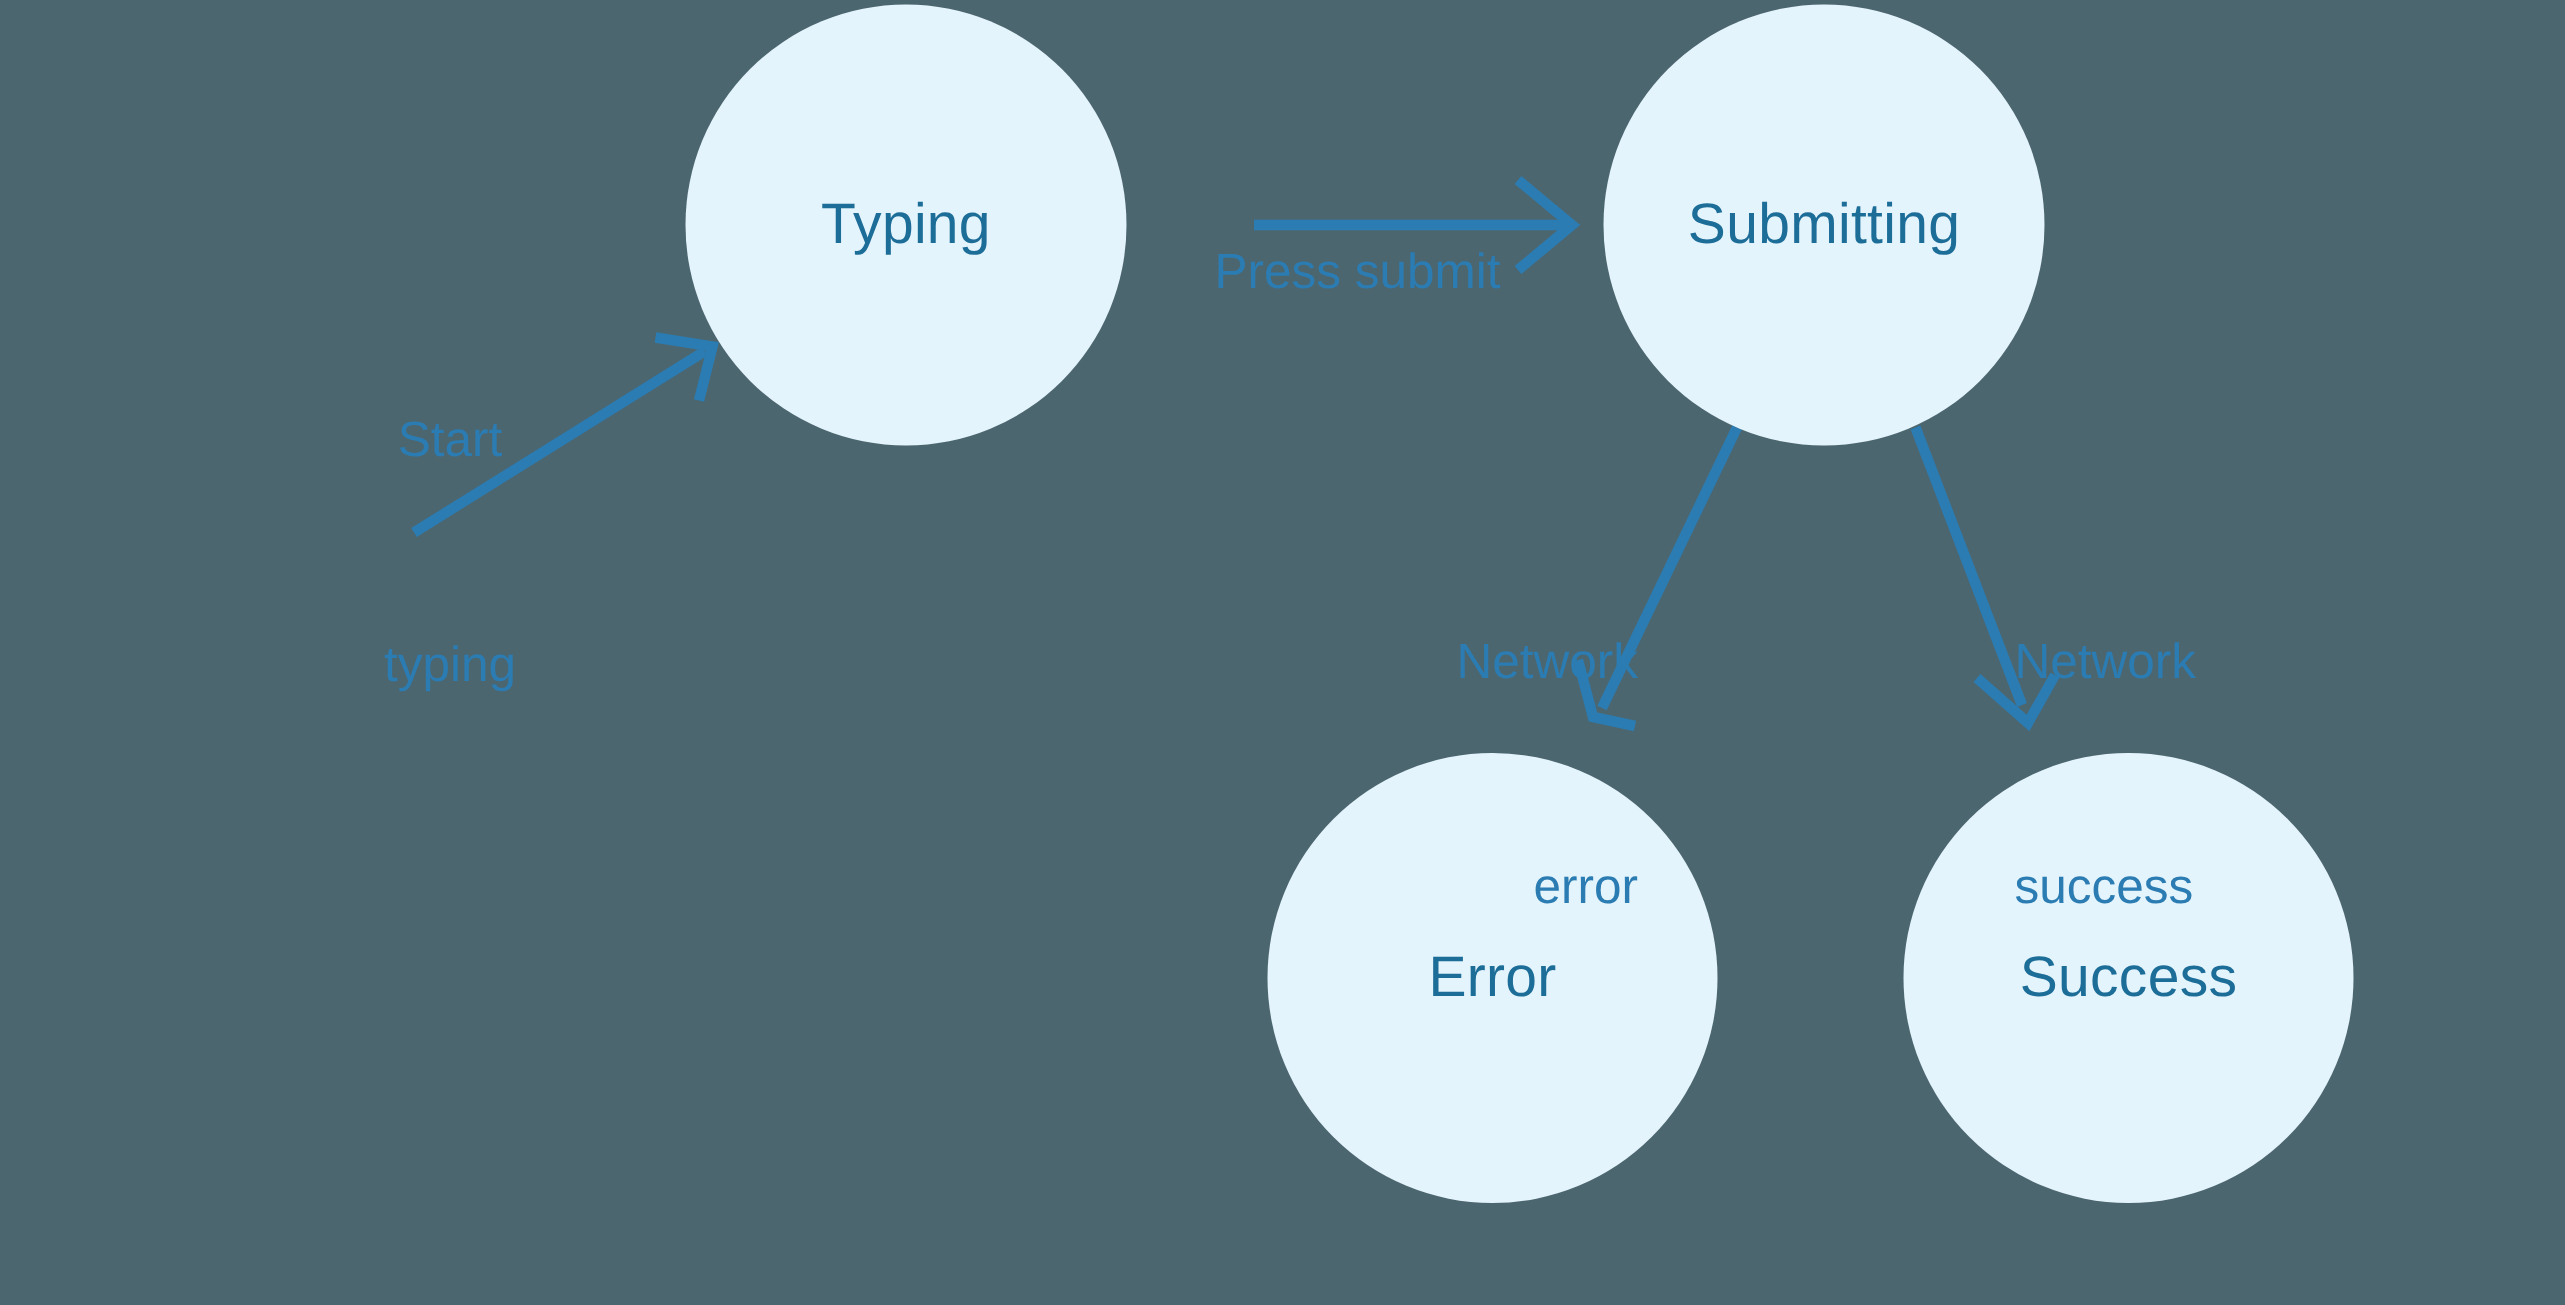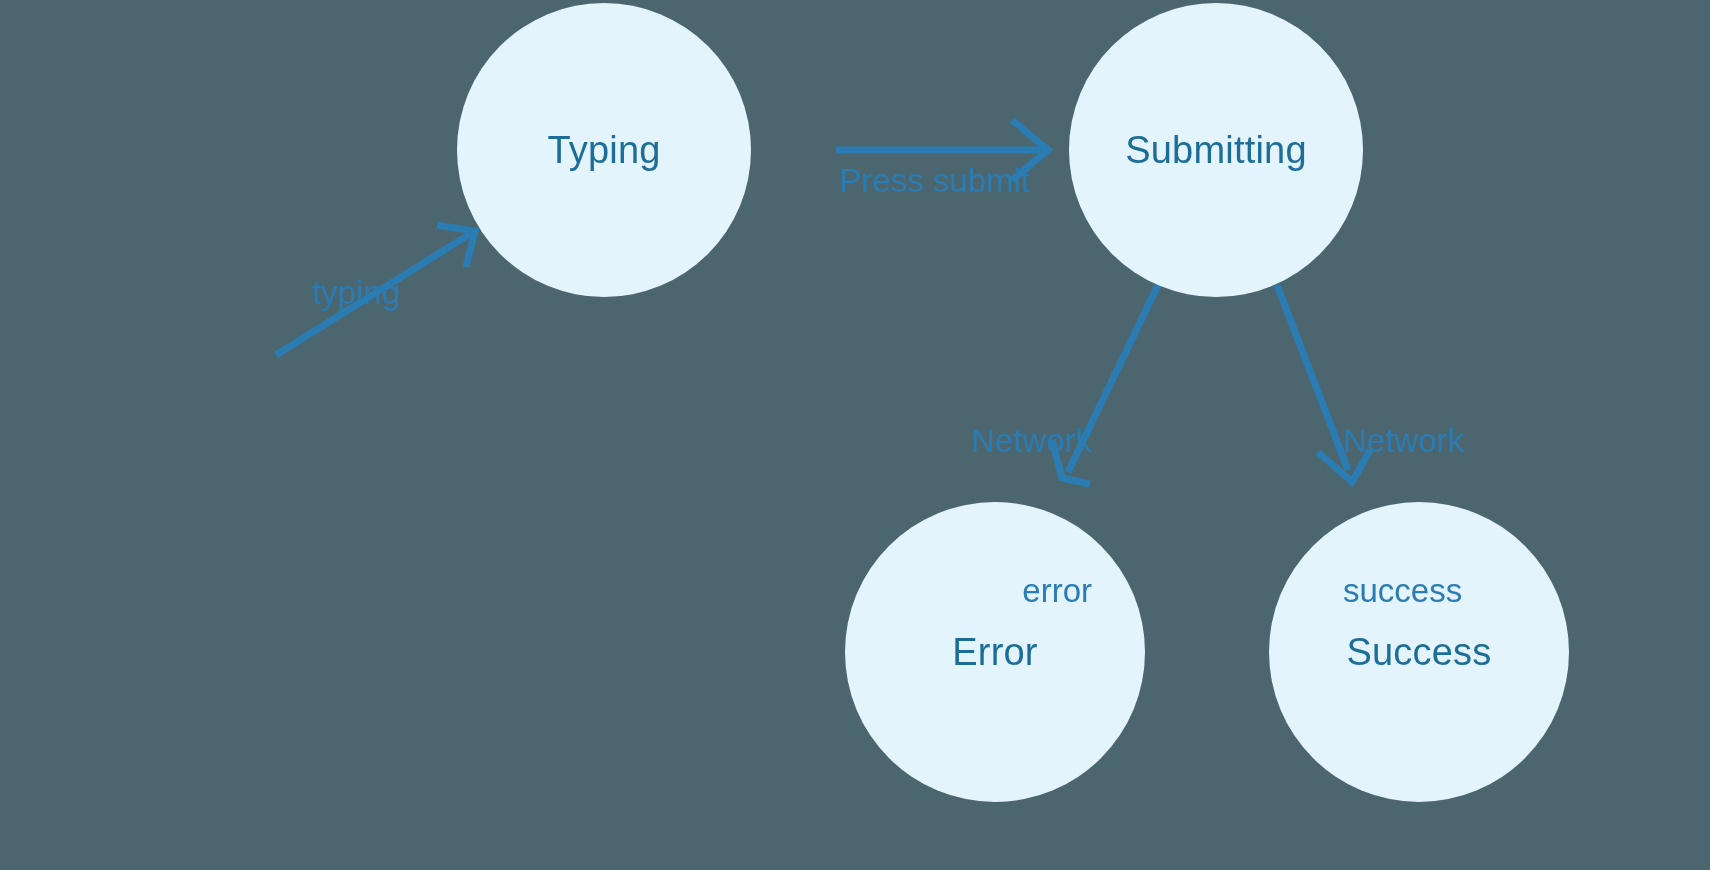--- a/index.html
+++ b/index.html
@@ -42,21 +42,21 @@
     position: absolute;
     color: #2b7cb2;
     font-size: 33px;
     line-height: 50px;
     font-family: "Liberation Sans", sans-serif;
     font-weight: 400;
     white-space: pre;
   }
   .edge-label.align-right { text-align: right; }
   .edge-label.align-left { text-align: left; }
-  .edge-label.align-center { text-align: right; }
+  .edge-label.align-center { text-align: center; }
 </style>
 </head>
 <body>
 
 <div id="stage">
 
   <svg id="diagram-svg" viewBox="0 0 1710 870" xmlns="http://www.w3.org/2000/svg">
 
     <g>
       <line x1="276" y1="355" x2="470" y2="234" stroke="#2b7cb2" stroke-width="7" stroke-linecap="butt"></line>
@@ -90,20 +90,21 @@
 
   <div class="node-circle" style="left:845px; top:502px; width:300px; height:300px;">
     <span class="node-label">Error</span>
   </div>
 
   <div class="node-circle" style="left:1269px; top:502px; width:300px; height:300px;">
     <span class="node-label">Success</span>
   </div>
 
   <div class="edge-label align-center" style="left:200px; top:168px; width:200px;">
+    <div>Start</div>
     <div>typing</div>
   </div>
 
   <div class="edge-label align-center" style="left:780px; top:56px; width:250px;">
     <div>Press submit</div>
   </div>
 
   <div class="edge-label align-right" style="left:830px; top:316px; width:262px;">
     <div>Network</div>
     <div>error</div>

